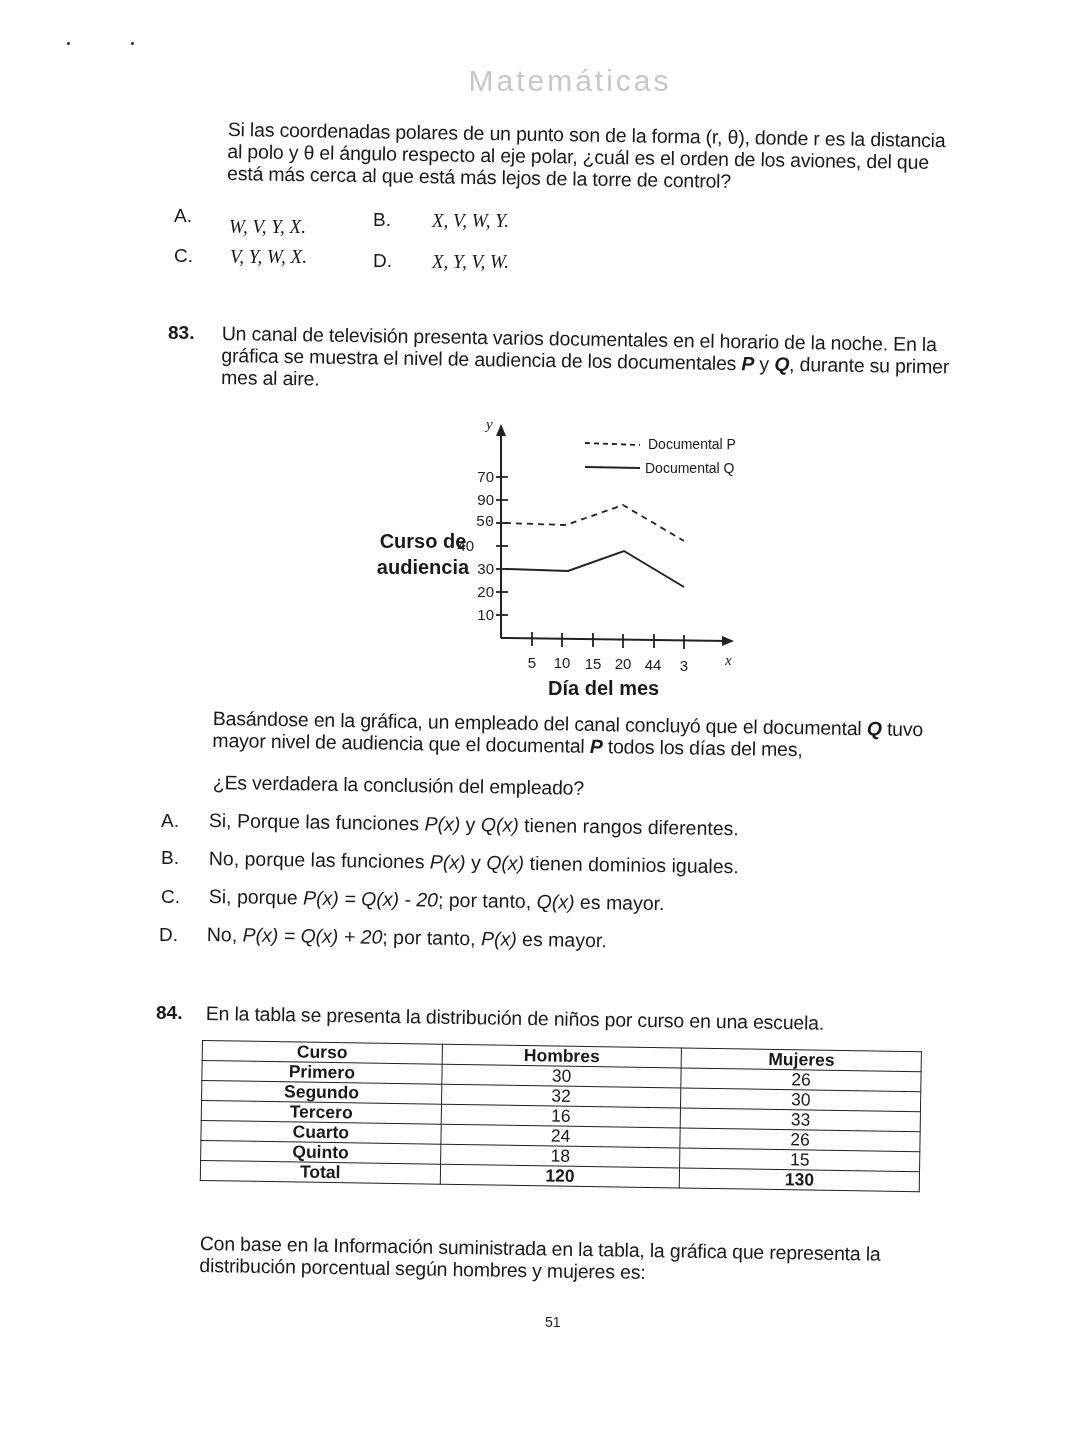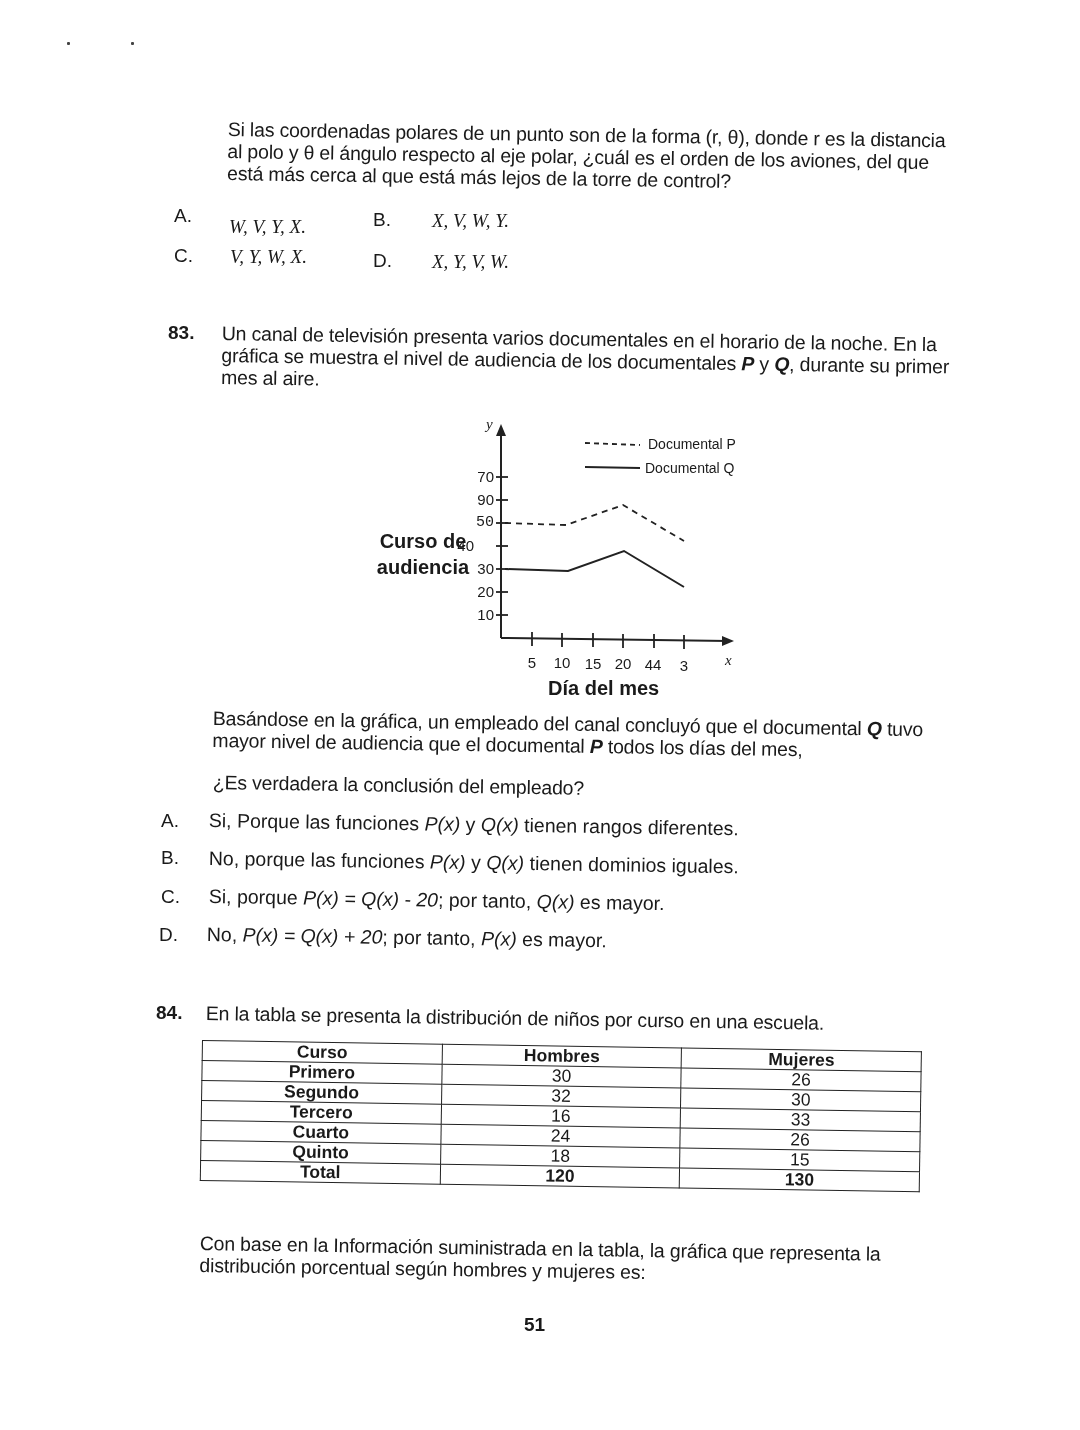--- a/index.html
+++ b/index.html
@@ -38,30 +38,31 @@
     .tbl-wrap { position: absolute; left: 202px; top: 1040px; transform: rotate(0.9deg); transform-origin: 0 0; }
     table.data { border-collapse: collapse; width: 720px; }
     table.data td, table.data th {
       border: 1.5px solid #222; font-size: 17.5px; line-height: 19px; height: 19px; padding: 0 4px;
       text-align: center;
     }
     table.data th { font-weight: bold; }
     table.data td.course { font-weight: bold; }
     table.data tr.total td.num { font-weight: bold; }
     table.data tr td { border-top-width: 1.5px; border-bottom-width: 1.5px; }
-    .pagenum { position: absolute; left: 524px; top: 1314px; font-weight: bold; font-size: 19px; }
+    .pagenum { position: absolute; left: 545px; top: 1314px; font-weight: normal; font-size: 14px; }
   </style>
 </head>
 <body>
 
 <div class="page">
 
   <div class="speck" style="left:67px;top:42px;"></div>
   <div class="speck" style="left:131px;top:42px;"></div>
 
+  <div class="watermark">Matemáticas</div>
 
   <div class="para" style="left:228px;top:118px;width:740px;">
     <div>Si las coordenadas polares de un punto son de la forma (r, θ), donde r es la distancia</div>
     <div>al polo y θ el ángulo respecto al eje polar, ¿cuál es el orden de los aviones, del que</div>
     <div>está más cerca al que está más lejos de la torre de control?</div>
   </div>
 
   <div class="letter" style="left:174px;top:205px;">A.</div>
   <div class="opt" style="left:229px;top:206px;margin-top:10px;">W, V, Y, X.</div>
   <div class="letter" style="left:373px;top:209px;">B.</div>

